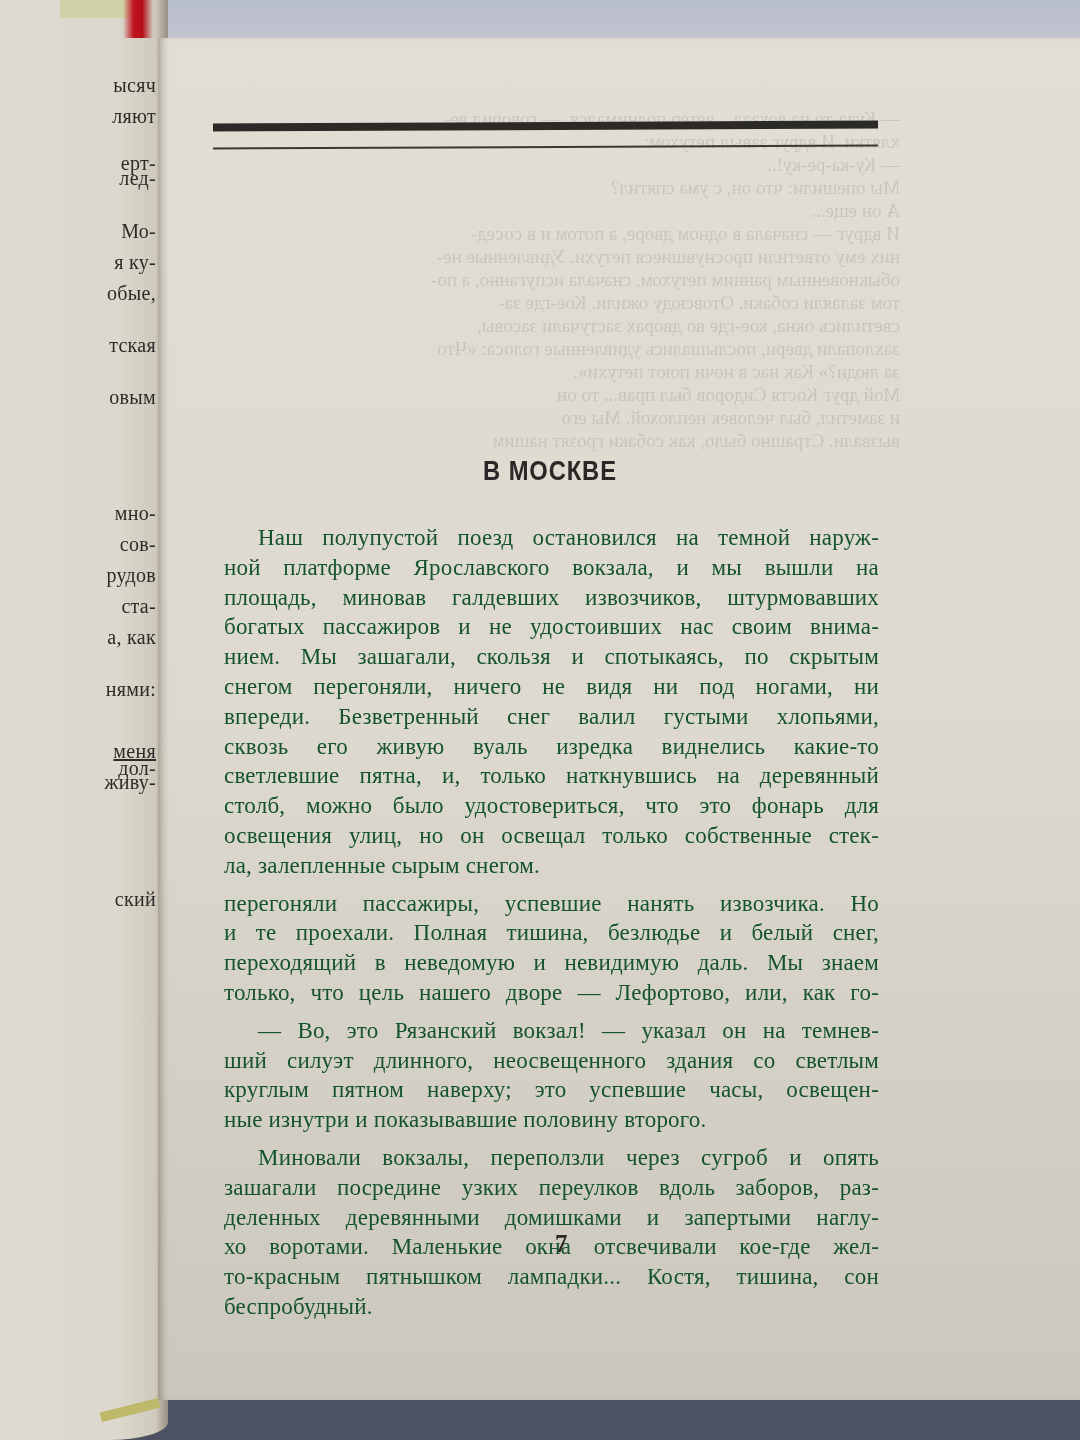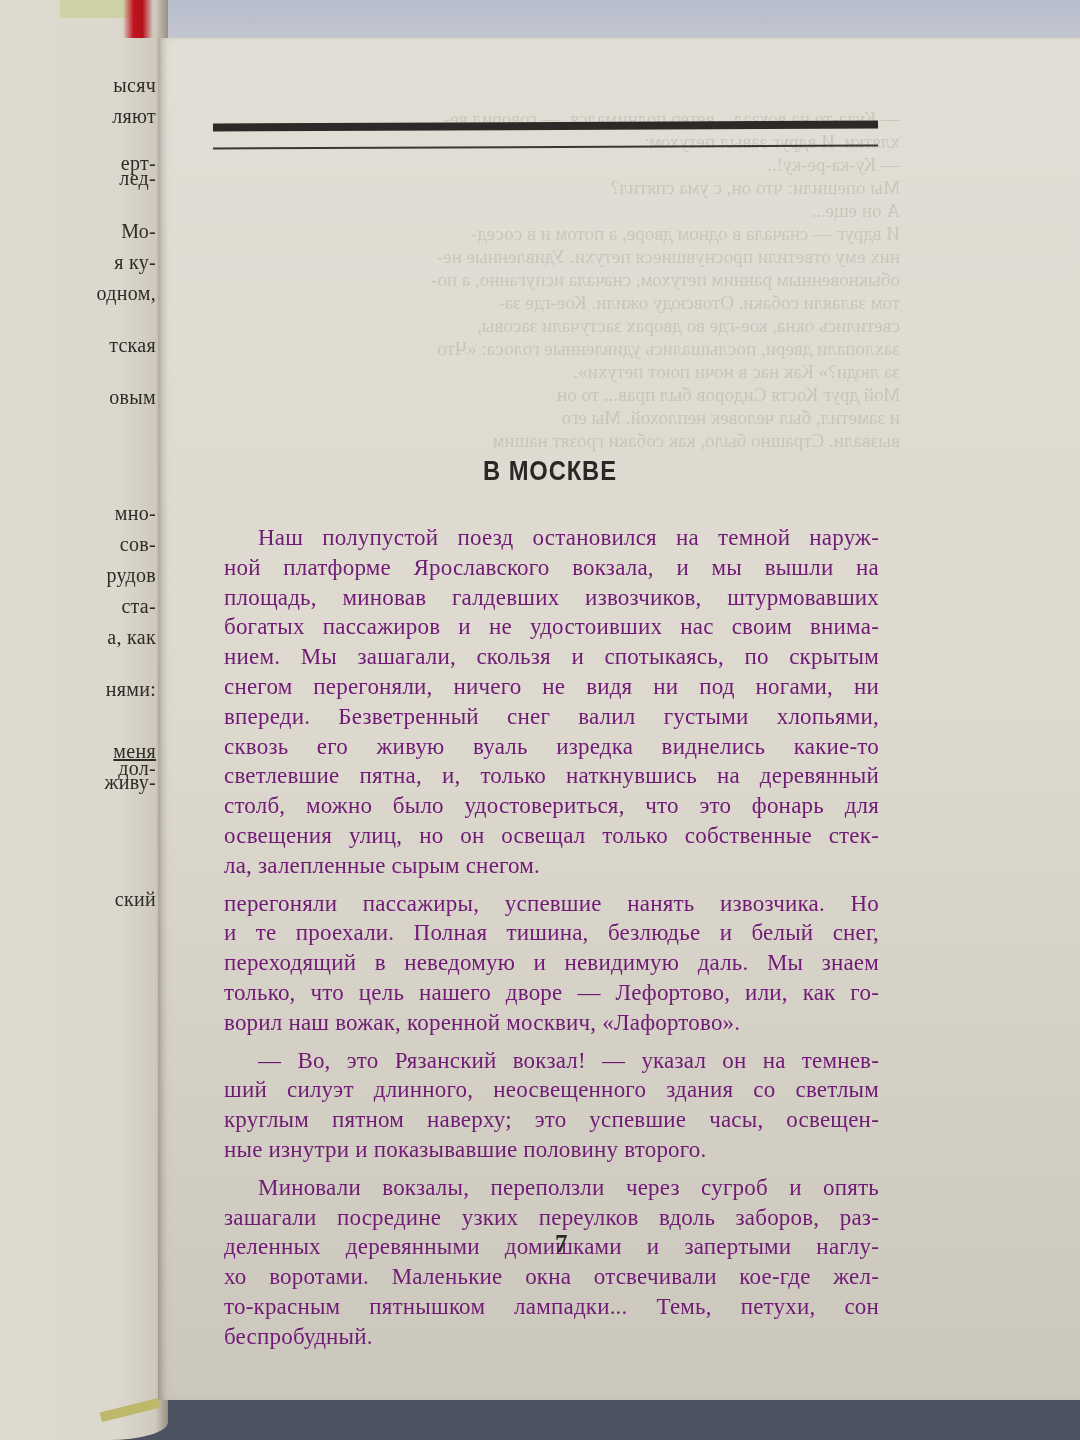--- a/index.html
+++ b/index.html
@@ -61,21 +61,21 @@
       background: #3a3733; transform: rotate(-0.25deg);
     }
     .chapter-title {
       position: absolute; left: 200px; top: 456px; width: 700px; text-align: center;
       font-family: "Liberation Sans", "DejaVu Sans", sans-serif;
       font-weight: bold; font-size: 27px; letter-spacing: 1px; color: #2a2826;
       transform: scaleX(0.88);
     }
     .text-block {
       position: absolute; left: 224px; top: 523px; width: 655px;
-      color: #701a75; font-size: 23px; line-height: 29.8px;
+      color: #14532d; font-size: 23px; line-height: 29.8px;
     }
     .text-line {
       display: block; white-space: nowrap; text-align: justify; text-align-last: justify;
       height: 29.8px; transform-origin: left; letter-spacing: 0.2px;
     }
     .text-line.last { text-align-last: left; }
     .text-line.indent { padding-left: 34px; }
     .para-gap { height: 8px; display: block; }
     .page-number {
       position: absolute; left: 555px; top: 1230px; font-size: 25px; font-weight: bold;
@@ -89,21 +89,21 @@
 <div class="bottom-bg"></div>
 
 <div class="left-page">
   <div id="left-lines">
       <div class="left-line" style="top: 74px;">ысяч</div>
       <div class="left-line" style="top: 105px;">ляют</div>
       <div class="left-line" style="top: 144px; margin-top: 8px;">ерт-</div>
       <div class="left-line" style="top: 167px;">лед-</div>
       <div class="left-line" style="top: 220px;">Мо-</div>
       <div class="left-line" style="top: 251px;">я ку-</div>
-      <div class="left-line" style="top: 282px;">одном,</div>
+      <div class="left-line" style="top: 282px;">обые,</div>
       <div class="left-line" style="top: 334px;">тская</div>
       <div class="left-line" style="top: 386px; text-align: center;">овым</div>
       <div class="left-line" style="top: 502px;">мно-</div>
       <div class="left-line" style="top: 533px;">сов-</div>
       <div class="left-line" style="top: 564px;">рудов</div>
       <div class="left-line" style="top: 595px;">ста-</div>
       <div class="left-line" style="top: 626px;">а, как</div>
       <div class="left-line" style="top: 678px;">нями:</div>
       <div class="left-line" style="top: 709px; margin-top: 48px;">дол-</div>
       <div class="left-line" style="top: 740px; text-decoration: underline;">меня</div>
@@ -152,28 +152,27 @@
     <span class="text-line">сквозь его живую вуаль изредка виднелись какие-то</span>
     <span class="text-line">светлевшие пятна, и, только наткнувшись на деревянный</span>
     <span class="text-line">столб, можно было удостовериться, что это фонарь для</span>
     <span class="text-line">освещения улиц, но он освещал только собственные стек-</span>
     <span class="text-line last">ла, залепленные сырым снегом.</span>
     <span class="para-gap"></span>
     <span class="text-line">перегоняли пассажиры, успевшие нанять извозчика. Но</span>
     <span class="text-line">и те проехали. Полная тишина, безлюдье и белый снег,</span>
     <span class="text-line">переходящий в неведомую и невидимую даль. Мы знаем</span>
     <span class="text-line">только, что цель нашего дворе — Лефортово, или, как го-</span>
-    <span class="text-line last">ворил наш вожак, коренной москвич, «Лафортово».</span>
     <span class="para-gap"></span>
     <span class="text-line indent">— Во, это Рязанский вокзал! — указал он на темнев-</span>
     <span class="text-line">ший силуэт длинного, неосвещенного здания со светлым</span>
     <span class="text-line">круглым пятном наверху; это успевшие часы, освещен-</span>
     <span class="text-line last">ные изнутри и показывавшие половину второго.</span>
     <span class="para-gap"></span>
     <span class="text-line indent">Миновали вокзалы, переползли через сугроб и опять</span>
     <span class="text-line">зашагали посредине узких переулков вдоль заборов, раз-</span>
     <span class="text-line">деленных деревянными домишками и запертыми наглу-</span>
     <span class="text-line">хо воротами. Маленькие окна отсвечивали кое-где жел-</span>
-    <span class="text-line">то-красным пятнышком лампадки... Темь, петухи, сон</span>
+    <span class="text-line">то-красным пятнышком лампадки... Костя, тишина, сон</span>
     <span class="text-line last">беспробудный.</span>
   </div>
 
 <div class="page-number">7</div>
 
 </body></html>

